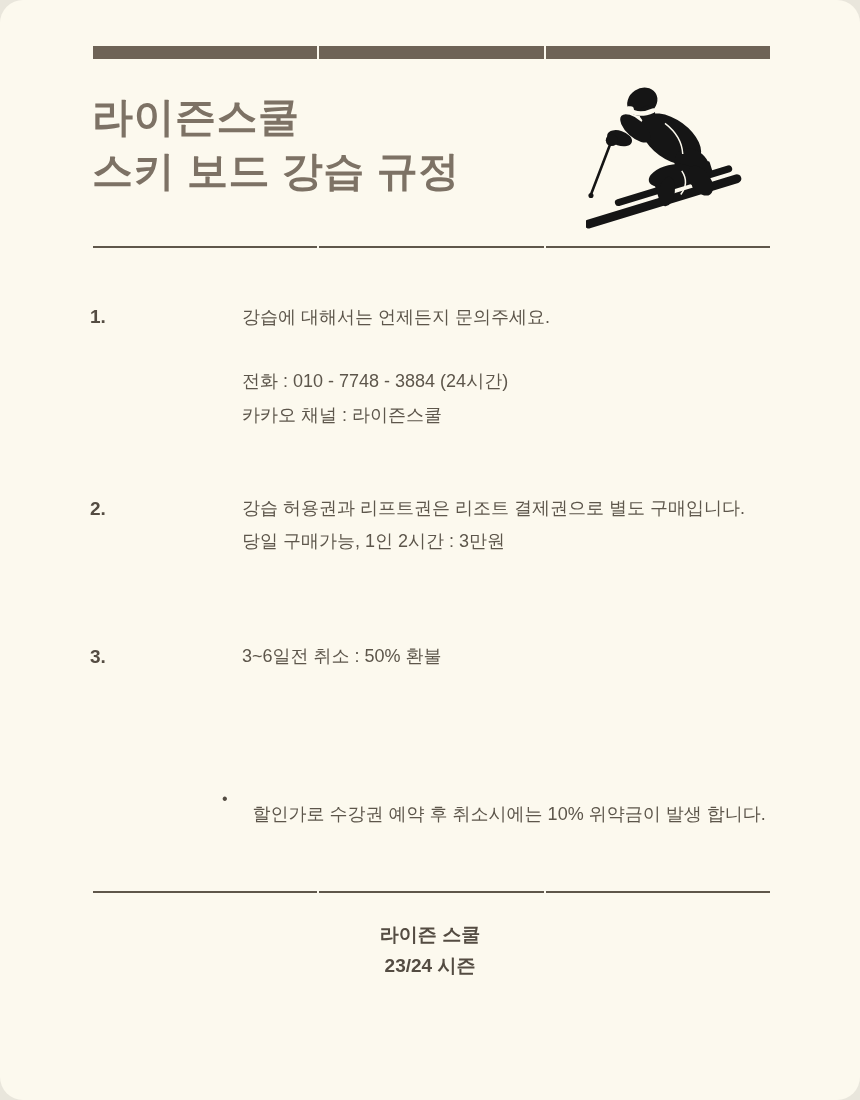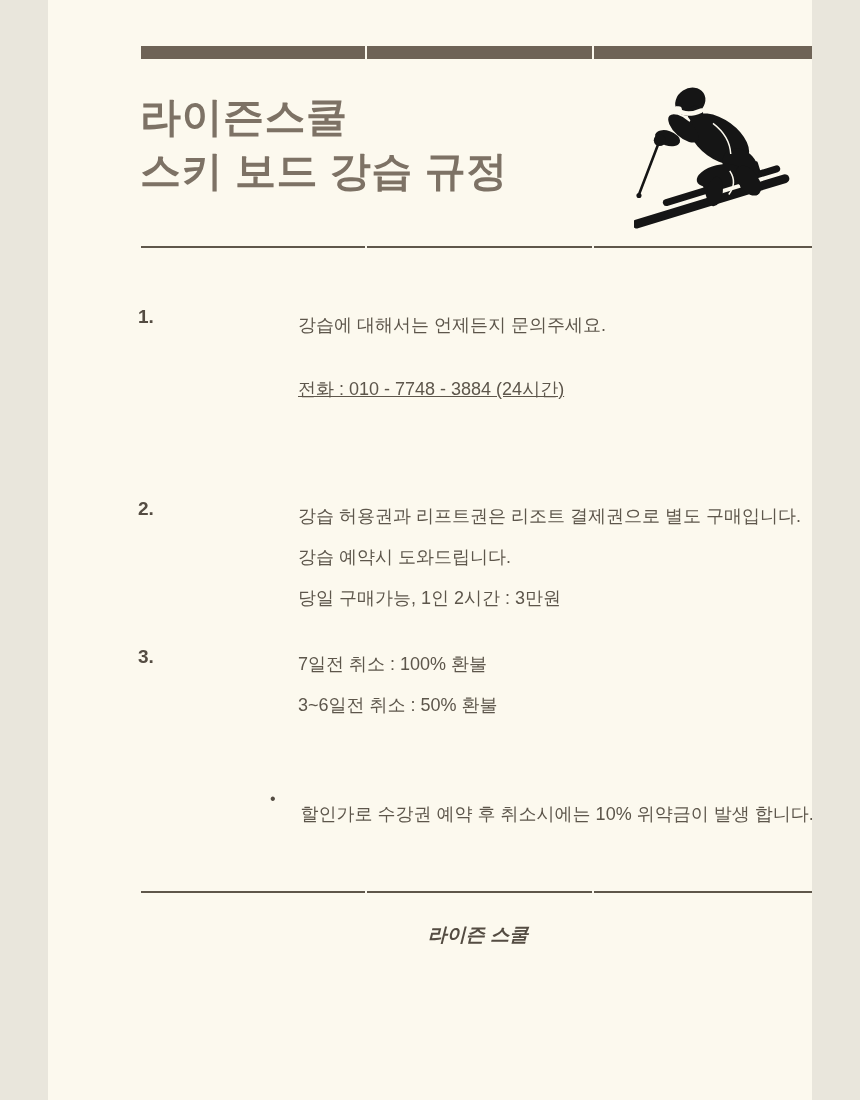--- a/index.html
+++ b/index.html
@@ -2,24 +2,25 @@
 <html style="--background: #fcf9ee; --accent_bar: #6e6356; --divider: #5f574a; --title: #7d7265; --text: #5d564b; --number: #544c42; --illustration_color: #151515;"><head>
 <meta charset="utf-8">
 <style>
   html,body{margin:0;padding:0;}
   body{
     font-family:"Liberation Sans","DejaVu Sans",sans-serif;
     background:#e9e6dc;
   }
   .page{
     position:relative;
-    width:764px;height:1100px;
+    width:860px;height:1100px;
     margin:0 auto;
     background:var(--background,#fcf9ee);
     overflow:hidden;
+    border-radius:23px;
   }
   
   .topbar{
     position:absolute;left:93px;top:46px;width:677px;height:13px;
     display:flex;gap:2px;
   }
   .topbar .seg{flex:1;background:var(--accent_bar,#6e6356);}
   
   .title{
     position:absolute;left:92px;top:90px;width:470px;
@@ -46,24 +47,24 @@
     position:absolute;left:90px;top:0;
     font-size:19px;font-weight:bold;
     line-height:34px;
     color:var(--number,#544c42);
   }
   .item .lines{
     position:absolute;left:242px;top:0;width:540px;
     font-size:18px;line-height:33px;
     color:var(--text,#5d564b);
   }
-  .item .lines p{margin:8px;}
+  .item .lines p{margin:0;}
   .item1{top:300px;}
   .item1 .lines p{line-height:34px;}
-  .item1 .lines p.gap-top{margin-top:30px;text-decoration:underline;}
+  .item1 .lines p.gap-top{margin-top:30px;}
   .item2{top:492px;}
   .item3{top:640px;}
   
   .note{
     position:absolute;left:222px;top:782px;width:580px;
     display:flex;align-items:flex-start;
     font-size:18px;line-height:33px;
     color:var(--text,#5d564b);
   }
   .note .dot{
@@ -71,21 +72,20 @@
     font-size:16px;line-height:33px;
     color:var(--number,#544c42);
   }
   .note p{margin:16px;}
   
   .footer{
     position:absolute;left:0;top:919px;width:860px;
     text-align:center;
     font-size:19px;font-weight:bold;line-height:31px;
     color:var(--number,#544c42);
-    font-style:italic;
   }
   .footer p{margin:0;}
 </style>
 </head>
 <body>
 
 <div class="page">
 
   <div class="topbar">
     <div class="seg"></div>
@@ -136,48 +136,48 @@
     <div class="seg"></div>
     <div class="seg"></div>
     <div class="seg"></div>
   </div>
 
   <section class="item item1">
     <div class="num">1.</div>
     <div class="lines">
       <p>강습에 대해서는 언제든지 문의주세요.</p>
       <p class="gap-top">전화 : 010 - 7748 - 3884 (24시간)</p>
+      <p>카카오 채널 : 라이즌스쿨</p>
     </div>
   </section>
 
   <section class="item item2">
     <div class="num">2.</div>
     <div class="lines">
       <p>강습 허용권과 리프트권은 리조트 결제권으로 별도 구매입니다.</p>
-      <p>강습 예약시 도와드립니다.</p>
       <p>당일 구매가능, 1인 2시간 : 3만원</p>
     </div>
   </section>
 
   <section class="item item3">
     <div class="num">3.</div>
     <div class="lines">
-      <p>7일전 취소 : 100% 환불</p>
       <p>3~6일전 취소 : 50% 환불</p>
     </div>
   </section>
 
   <div class="note">
     <span class="dot">•</span>
     <p>할인가로 수강권 예약 후 취소시에는 10% 위약금이 발생 합니다.</p>
   </div>
 
   <div class="divider d2">
     <div class="seg"></div>
     <div class="seg"></div>
     <div class="seg"></div>
   </div>
 
   <footer class="footer">
     <p>라이즌 스쿨</p>
+    <p>23/24 시즌</p>
   </footer>
 
 </div>
 
 </body></html>

